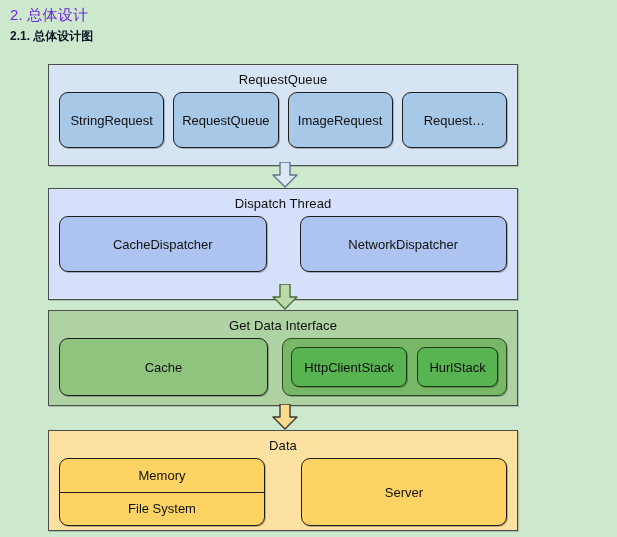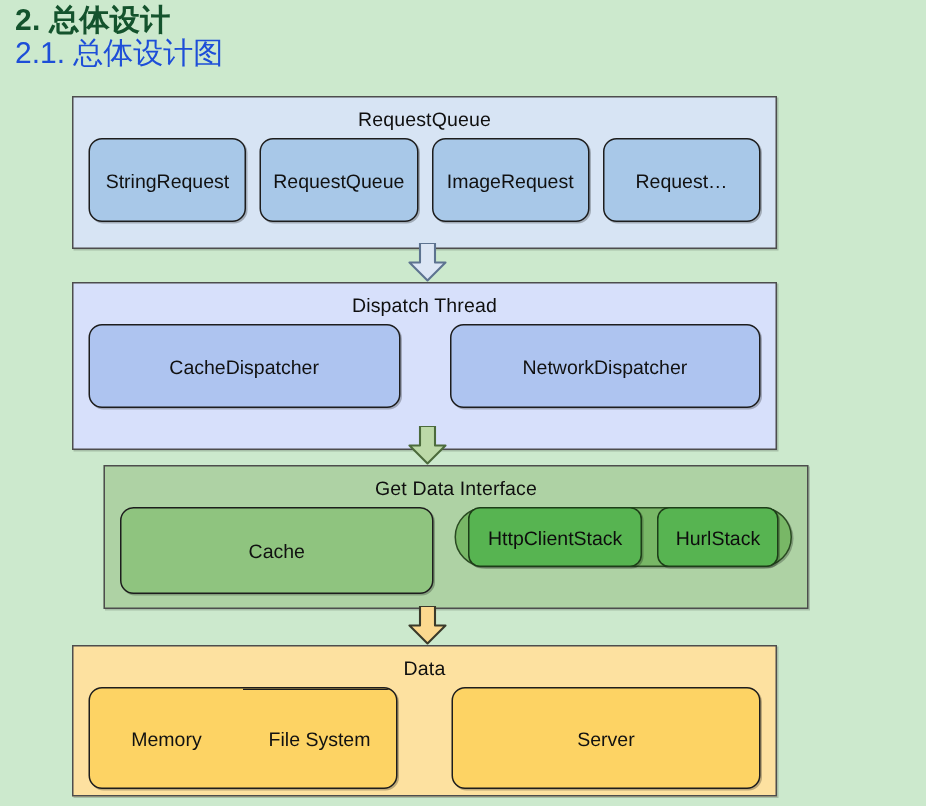--- a/index.html
+++ b/index.html
@@ -20,30 +20,30 @@
   }
 
   
   .heading-block {
     position: absolute;
     left: 10px;
     top: 4px;
     width: 400px;
   }
   .h-main {
-    font-size: 20px;
-    font-weight: bold;
-    color: #14532d;
+    font-size: 15px;
+    font-weight: normal;
+    color: #6d28d9;
     line-height: 21px;
     letter-spacing: 0.2px;
   }
   .h-sub {
-    font-size: 20px;
-    font-weight: normal;
-    color: #1d4ed8;
+    font-size: 12px;
+    font-weight: bold;
+    color: #0f172a;
     line-height: 19px;
     margin-top: 2px;
   }
 
   
   .panel {
     position: absolute;
     left: 48px;
     width: 470px;
     box-sizing: border-box;
@@ -84,30 +84,30 @@
   #panel-request-queue { top: 64px; height: 102px; background: #d7e4f4; }
   #panel-request-queue .panel-body { gap: 9px; height: 71px; }
   .node-blue { background: #a8c8e8; flex: 1; height: 56px; }
 
   
   #panel-dispatch { top: 188px; height: 112px; background: #d7e0fb; }
   #panel-dispatch .panel-body { gap: 33px; height: 56px; }
   .node-blue2 { background: #aec4f0; flex: 1; height: 56px; }
 
   
-  #panel-getdata { top: 310px; height: 96px; background: #aed2a4; margin-left: 21px; }
+  #panel-getdata { top: 310px; height: 96px; background: #aed2a4; }
   #panel-getdata .panel-body { gap: 14px; height: 58px; padding-bottom: 9px; }
   .node-green { background: #8fc47f; flex: 1; height: 58px; }
   .stack-group {
     box-sizing: border-box;
     border: 1.5px solid #2a4a22;
-    border-radius: 21px;
+    border-radius: 9px;
     background: #78b766;
     flex: 1;
-    height: 40px;
+    height: 58px;
     display: flex;
     align-items: center;
     gap: 10px;
     padding: 0 8px;
     box-shadow: 1px 1px 0 rgba(0,0,0,0.25);
   }
   .node-green-dark {
     background: #57b451;
     border: 1.5px solid #1d3d18;
     border-radius: 8px;
@@ -128,21 +128,21 @@
   #panel-data .panel-body { gap: 36px; height: 68px; padding-bottom: 8px; }
   .node-yellow { background: #fdd364; flex: 1; height: 68px; }
   .split-box {
     box-sizing: border-box;
     border: 1.5px solid #1d1d1d;
     border-radius: 9px;
     background: #fdd364;
     flex: 1;
     height: 68px;
     display: flex;
-    flex-direction: row;
+    flex-direction: column;
     overflow: hidden;
     box-shadow: 1px 1px 0 rgba(0,0,0,0.25);
   }
   .split-half {
     flex: 1;
     display: flex;
     align-items: center;
     justify-content: center;
     font-size: 13px;
     color: #111;

